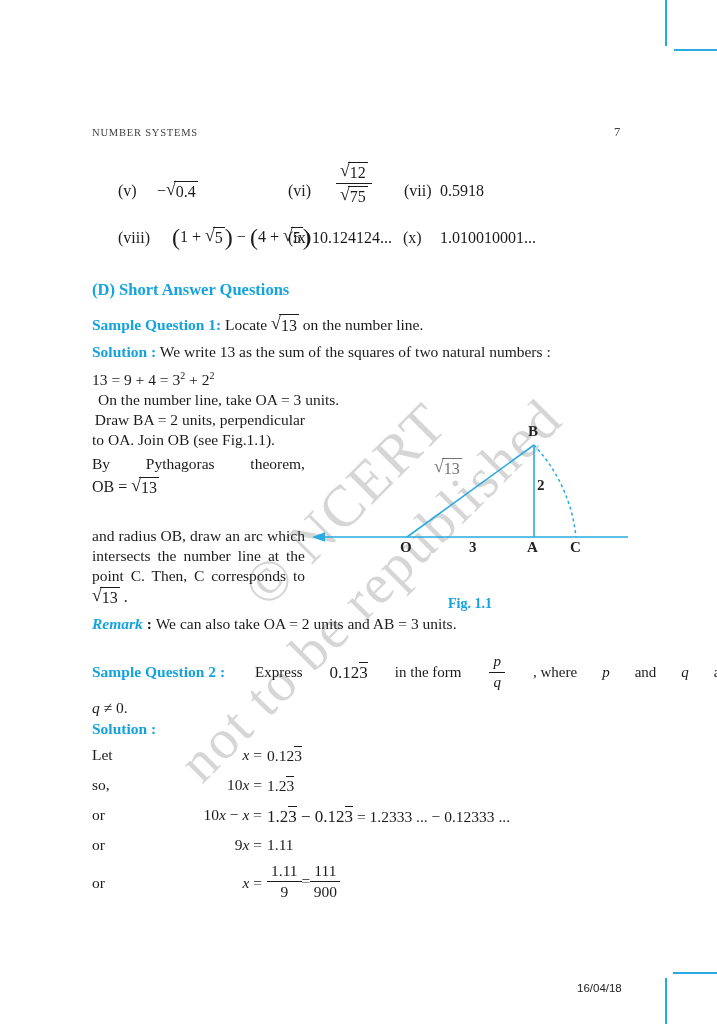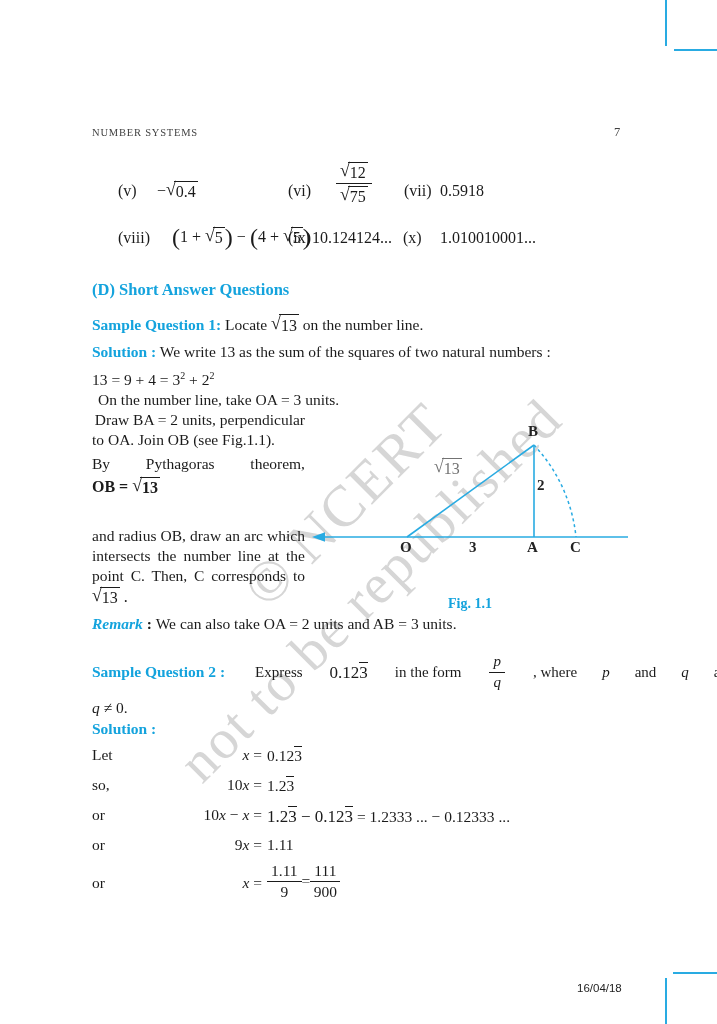--- a/index.html
+++ b/index.html
@@ -95,21 +95,21 @@
     <span>We write 13 as the sum of the squares of two natural numbers :</span>
   </div>
   <div class="abs body-fs nw" style="left:92px;top:366px;">
     <span>13 = 9 + 4 = 3</span><sup style="font-size:10px;">2</sup><span> + 2</span><sup style="font-size:10px;">2</sup>
   </div>
   <div class="abs body-fs nw" style="left:98px;top:390px;">On the number line, take OA = 3 units.</div>
 
   <div class="abs body-fs col" style="left:92px;top:410px;text-align:right;">Draw BA = 2 units, perpendicular</div>
   <div class="abs body-fs col" style="left:92px;top:430px;">to OA. Join OB (see Fig.1.1).</div>
   <div class="abs body-fs just" style="left:92px;top:454px;">By Pythagoras theorem,</div>
-  <div class="abs nw" style="left:92px;top:476px;font-size:16px;font-weight:bold;">
+  <div class="abs nw" style="left:92px;top:476px;font-size:16px;">
     <span>OB = </span><span class="sq"><span class="rs">√</span><span class="rd">13</span></span>
   </div>
   <div class="abs body-fs just" style="left:92px;top:526px;">and radius OB, draw an arc which</div>
   <div class="abs body-fs just" style="left:92px;top:546px;">intersects the number line at the</div>
   <div class="abs body-fs just" style="left:92px;top:566px;">point C. Then, C corresponds to</div>
   <div class="abs nw" style="left:92px;top:586px;font-size:16px;">
     <span class="sq"><span class="rs">√</span><span class="rd">13</span></span><span> .</span>
   </div>
 
   <svg class="abs" style="left:300px;top:418px;" width="340" height="130" viewBox="0 0 340 130">

